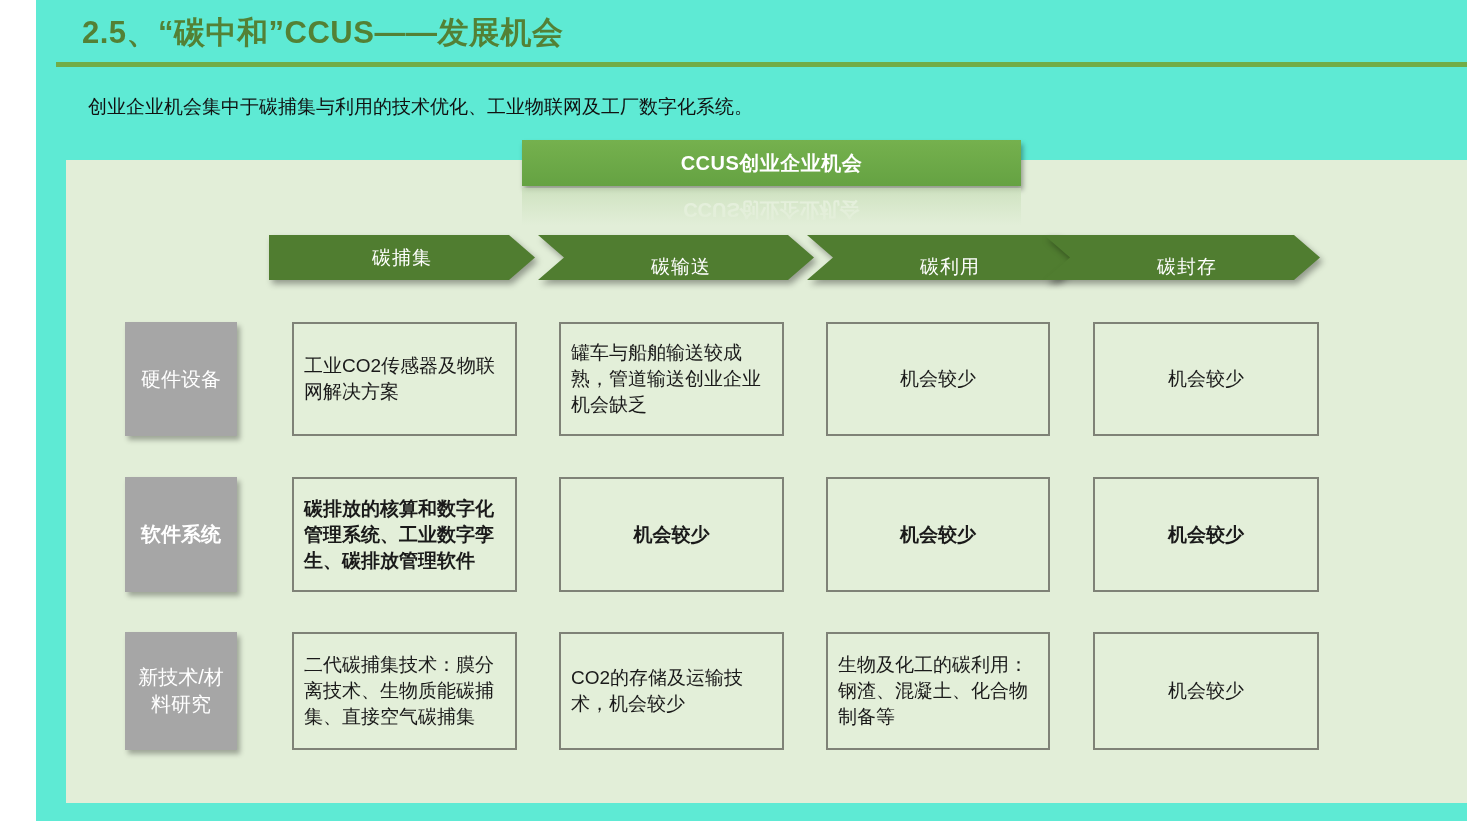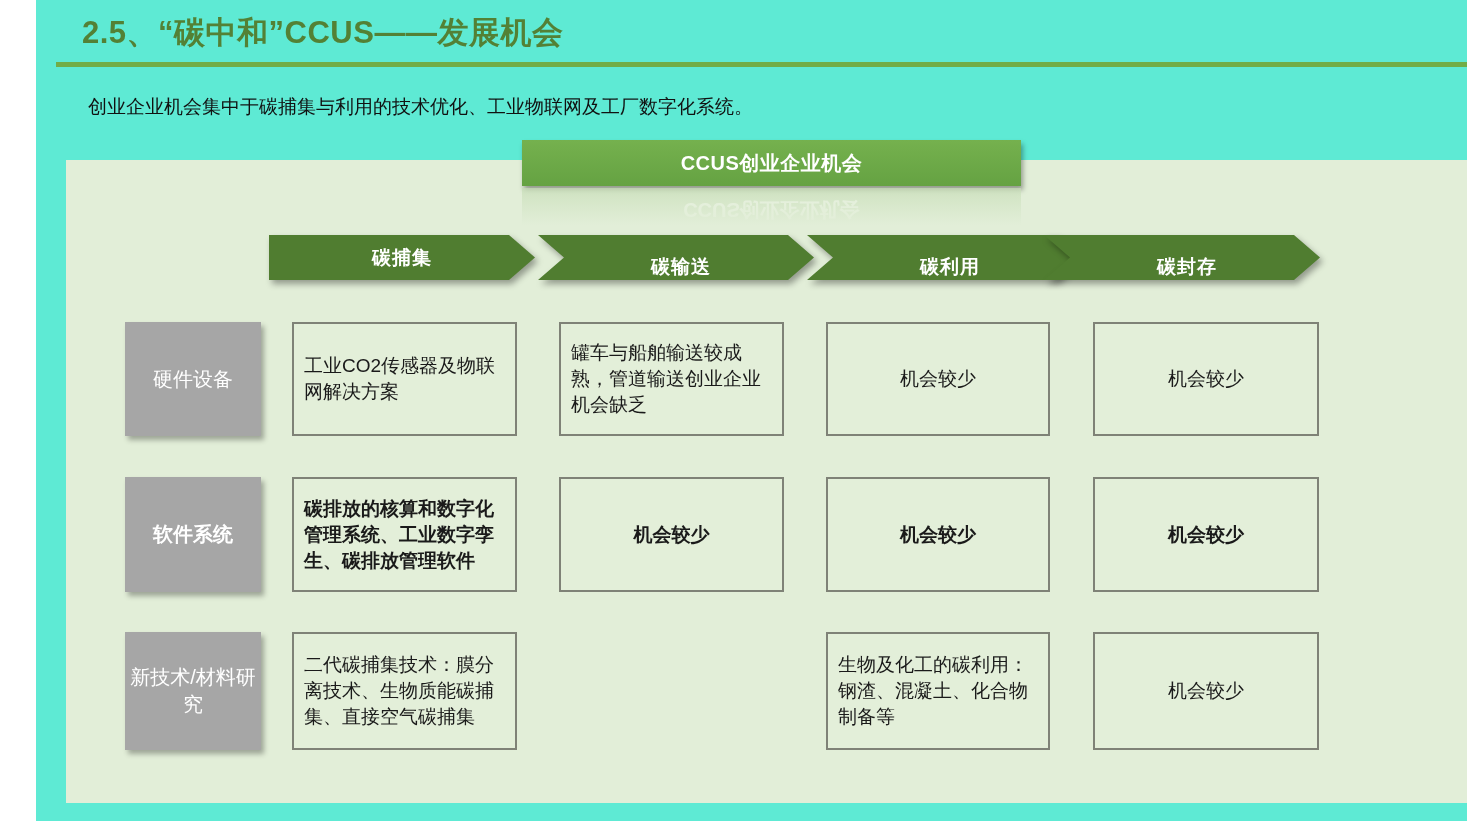--- a/index.html
+++ b/index.html
@@ -56,36 +56,36 @@
 
   
   .arrow-wrap { position:absolute; top:235px; height:45px; filter:drop-shadow(3px 4px 3px rgba(0,0,0,0.35)); }
   .arrow-wrap.a1 { left:233px; width:266px; }
   .arrow-wrap.a2 { left:502px; width:266px; }
   .arrow-wrap.a3 { left:771px; width:266px; }
   .arrow-wrap.a4 { left:1008px; width:266px; }
   .arrow {
     width:100%; height:100%; background:#507d30;
     display:flex; align-items:center; justify-content:center;
-    color:#ffffff; font-size:19px; letter-spacing:1px;font-weight:bold;
+    color:#ffffff; font-size:19px; letter-spacing:1px;
   }
   .arrow.first {
     clip-path:polygon(0 0, calc(100% - 26px) 0, 100% 50%, calc(100% - 26px) 100%, 0 100%);
   }
   .arrow.chev {
     clip-path:polygon(0 0, calc(100% - 26px) 0, 100% 50%, calc(100% - 26px) 100%, 0 100%, 26px 50%);
     padding-left:10px;
     align-items:flex-end;
   }
 
   
   .r1 { top:322px; height:114px; }
   .r2 { top:477px; height:115px;font-weight:bold; }
   .r3 { top:632px; height:118px; }
-  .cL { left:89px;  width:136px; }
+  .cL { left:89px;  width:112px; }
   .c1 { left:256px; width:225px; }
   .c2 { left:523px; width:225px; }
   .c3 { left:790px; width:224px; }
   .c4 { left:1057px; width:226px; }
 
   .row-label {
     position:absolute; background:#a6a6a6;
     box-shadow:3px 4px 5px rgba(0,0,0,0.3);
     display:flex; align-items:center; justify-content:center; text-align:center;
     color:#ffffff; font-size:20px; line-height:27px; padding:0 4px; box-sizing:border-box;
@@ -163,20 +163,23 @@
   <div class="cell ac r2 c3">
       <span>机会较少</span>
     </div>
   <div class="cell ac r2 c4">
       <span>机会较少</span>
     </div>
 
   <div class="cell al r3 c1">
       <span>二代碳捕集技术：膜分离技术、生物质能碳捕集、直接空气碳捕集</span>
     </div>
+  <div class="cell al r3 c2">
+      <span>CO2的存储及运输技术，机会较少</span>
+    </div>
   <div class="cell al r3 c3">
       <span>生物及化工的碳利用：钢渣、混凝土、化合物制备等</span>
     </div>
   <div class="cell ac r3 c4">
       <span>机会较少</span>
     </div>
 
 </div>
 
 </body></html>

